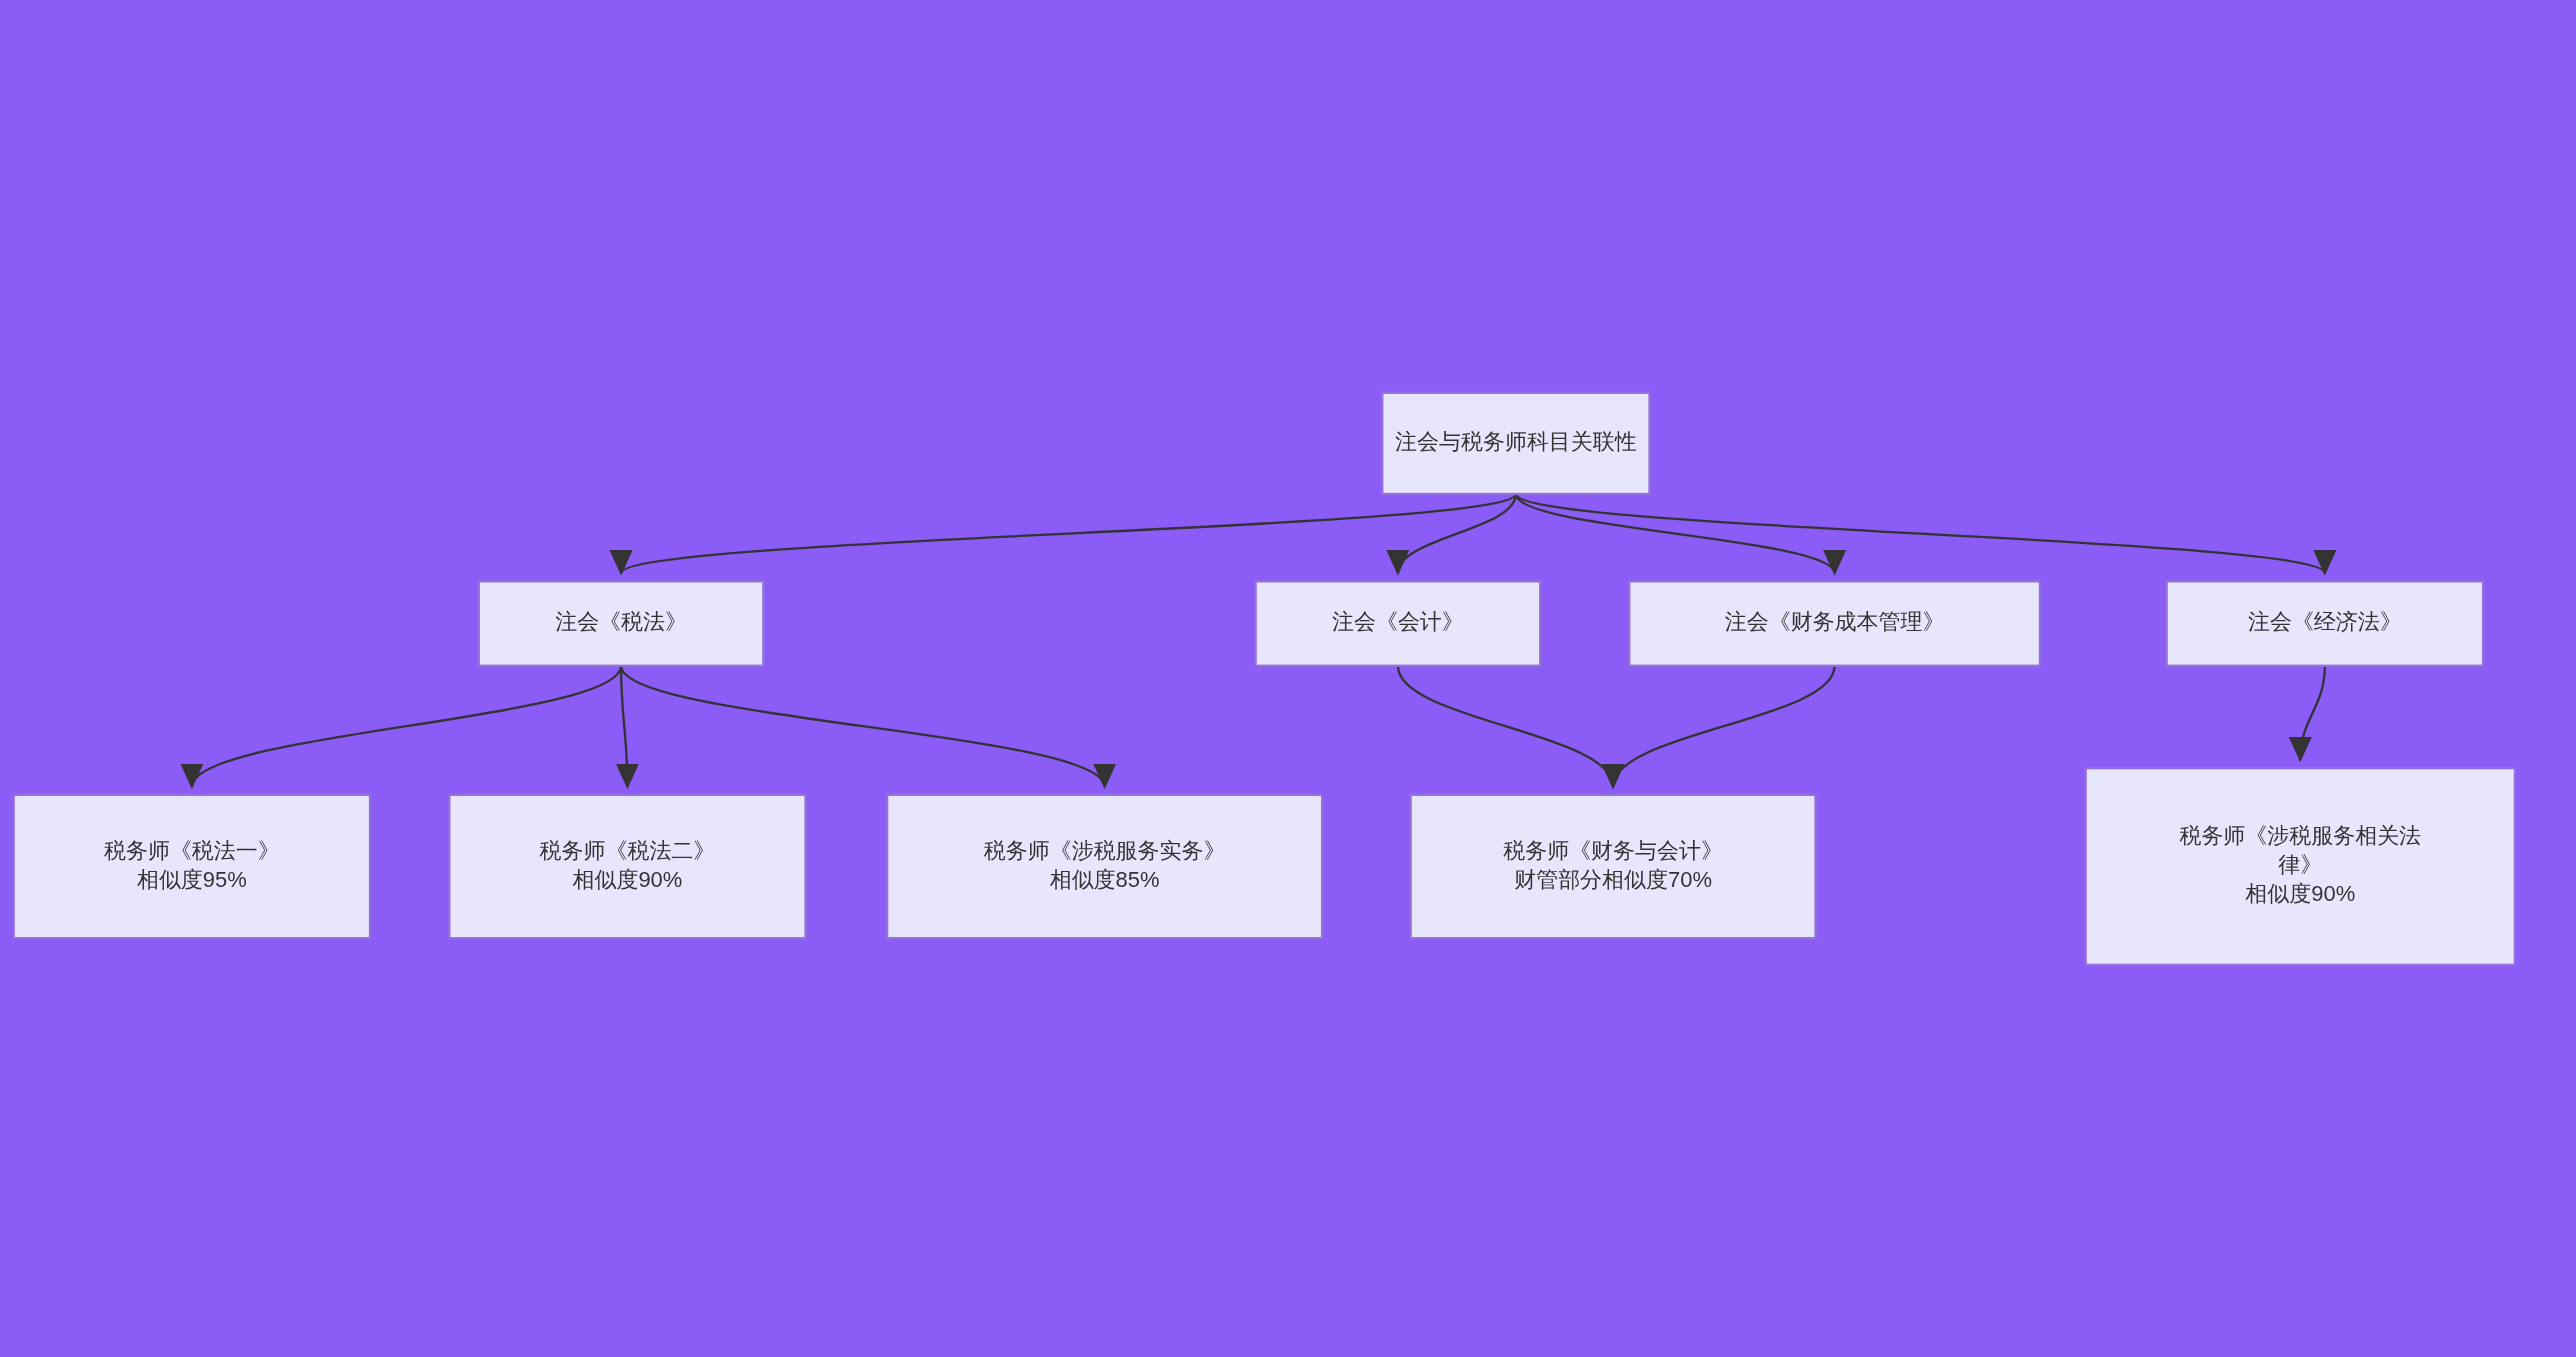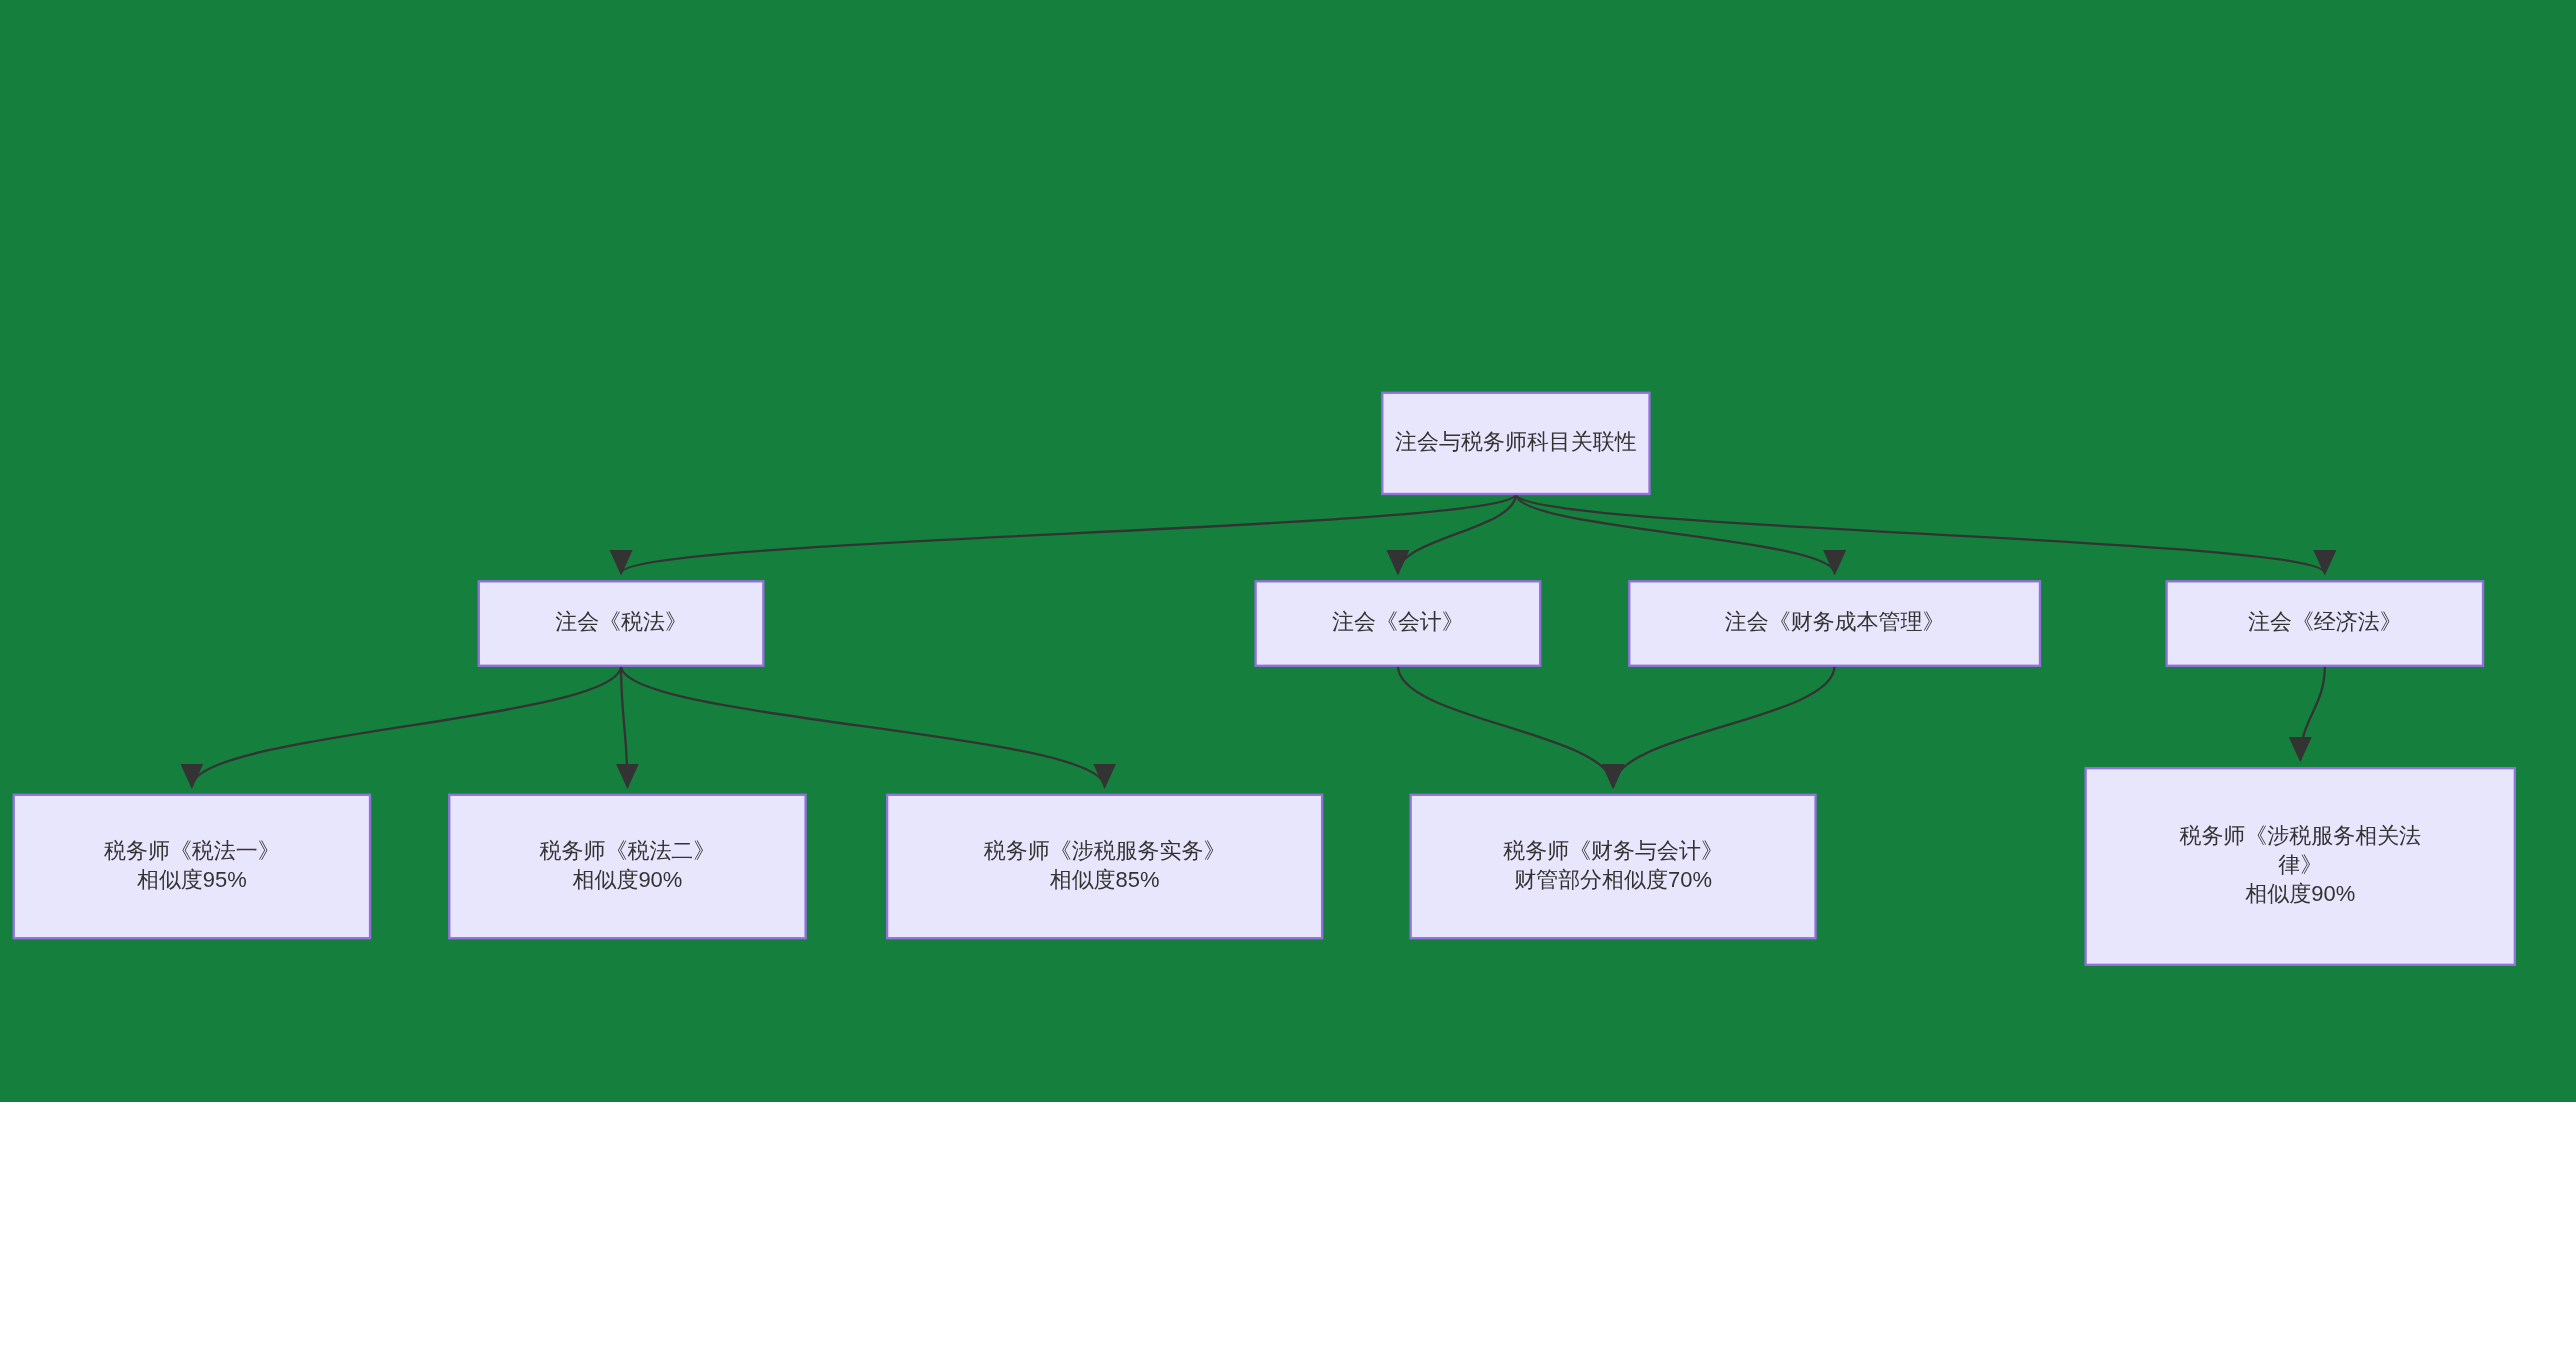--- a/index.html
+++ b/index.html
@@ -9,22 +9,22 @@
   }
   body {
     width: 2576px;
     height: 1357px;
     font-family: "Liberation Sans", "DejaVu Sans", sans-serif;
     overflow: hidden;
   }
   #diagram-root {
     position: relative;
     width: 2576px;
-    height: 1102px;
-    background: #15803d;
+    height: 1357px;
+    background: #8b5cf6;
   }
   svg#flowchart {
     position: absolute;
     left: 0;
     top: 0;
     width: 2576px;
     height: 1357px;
     display: block;
   }
   .node-rect {

